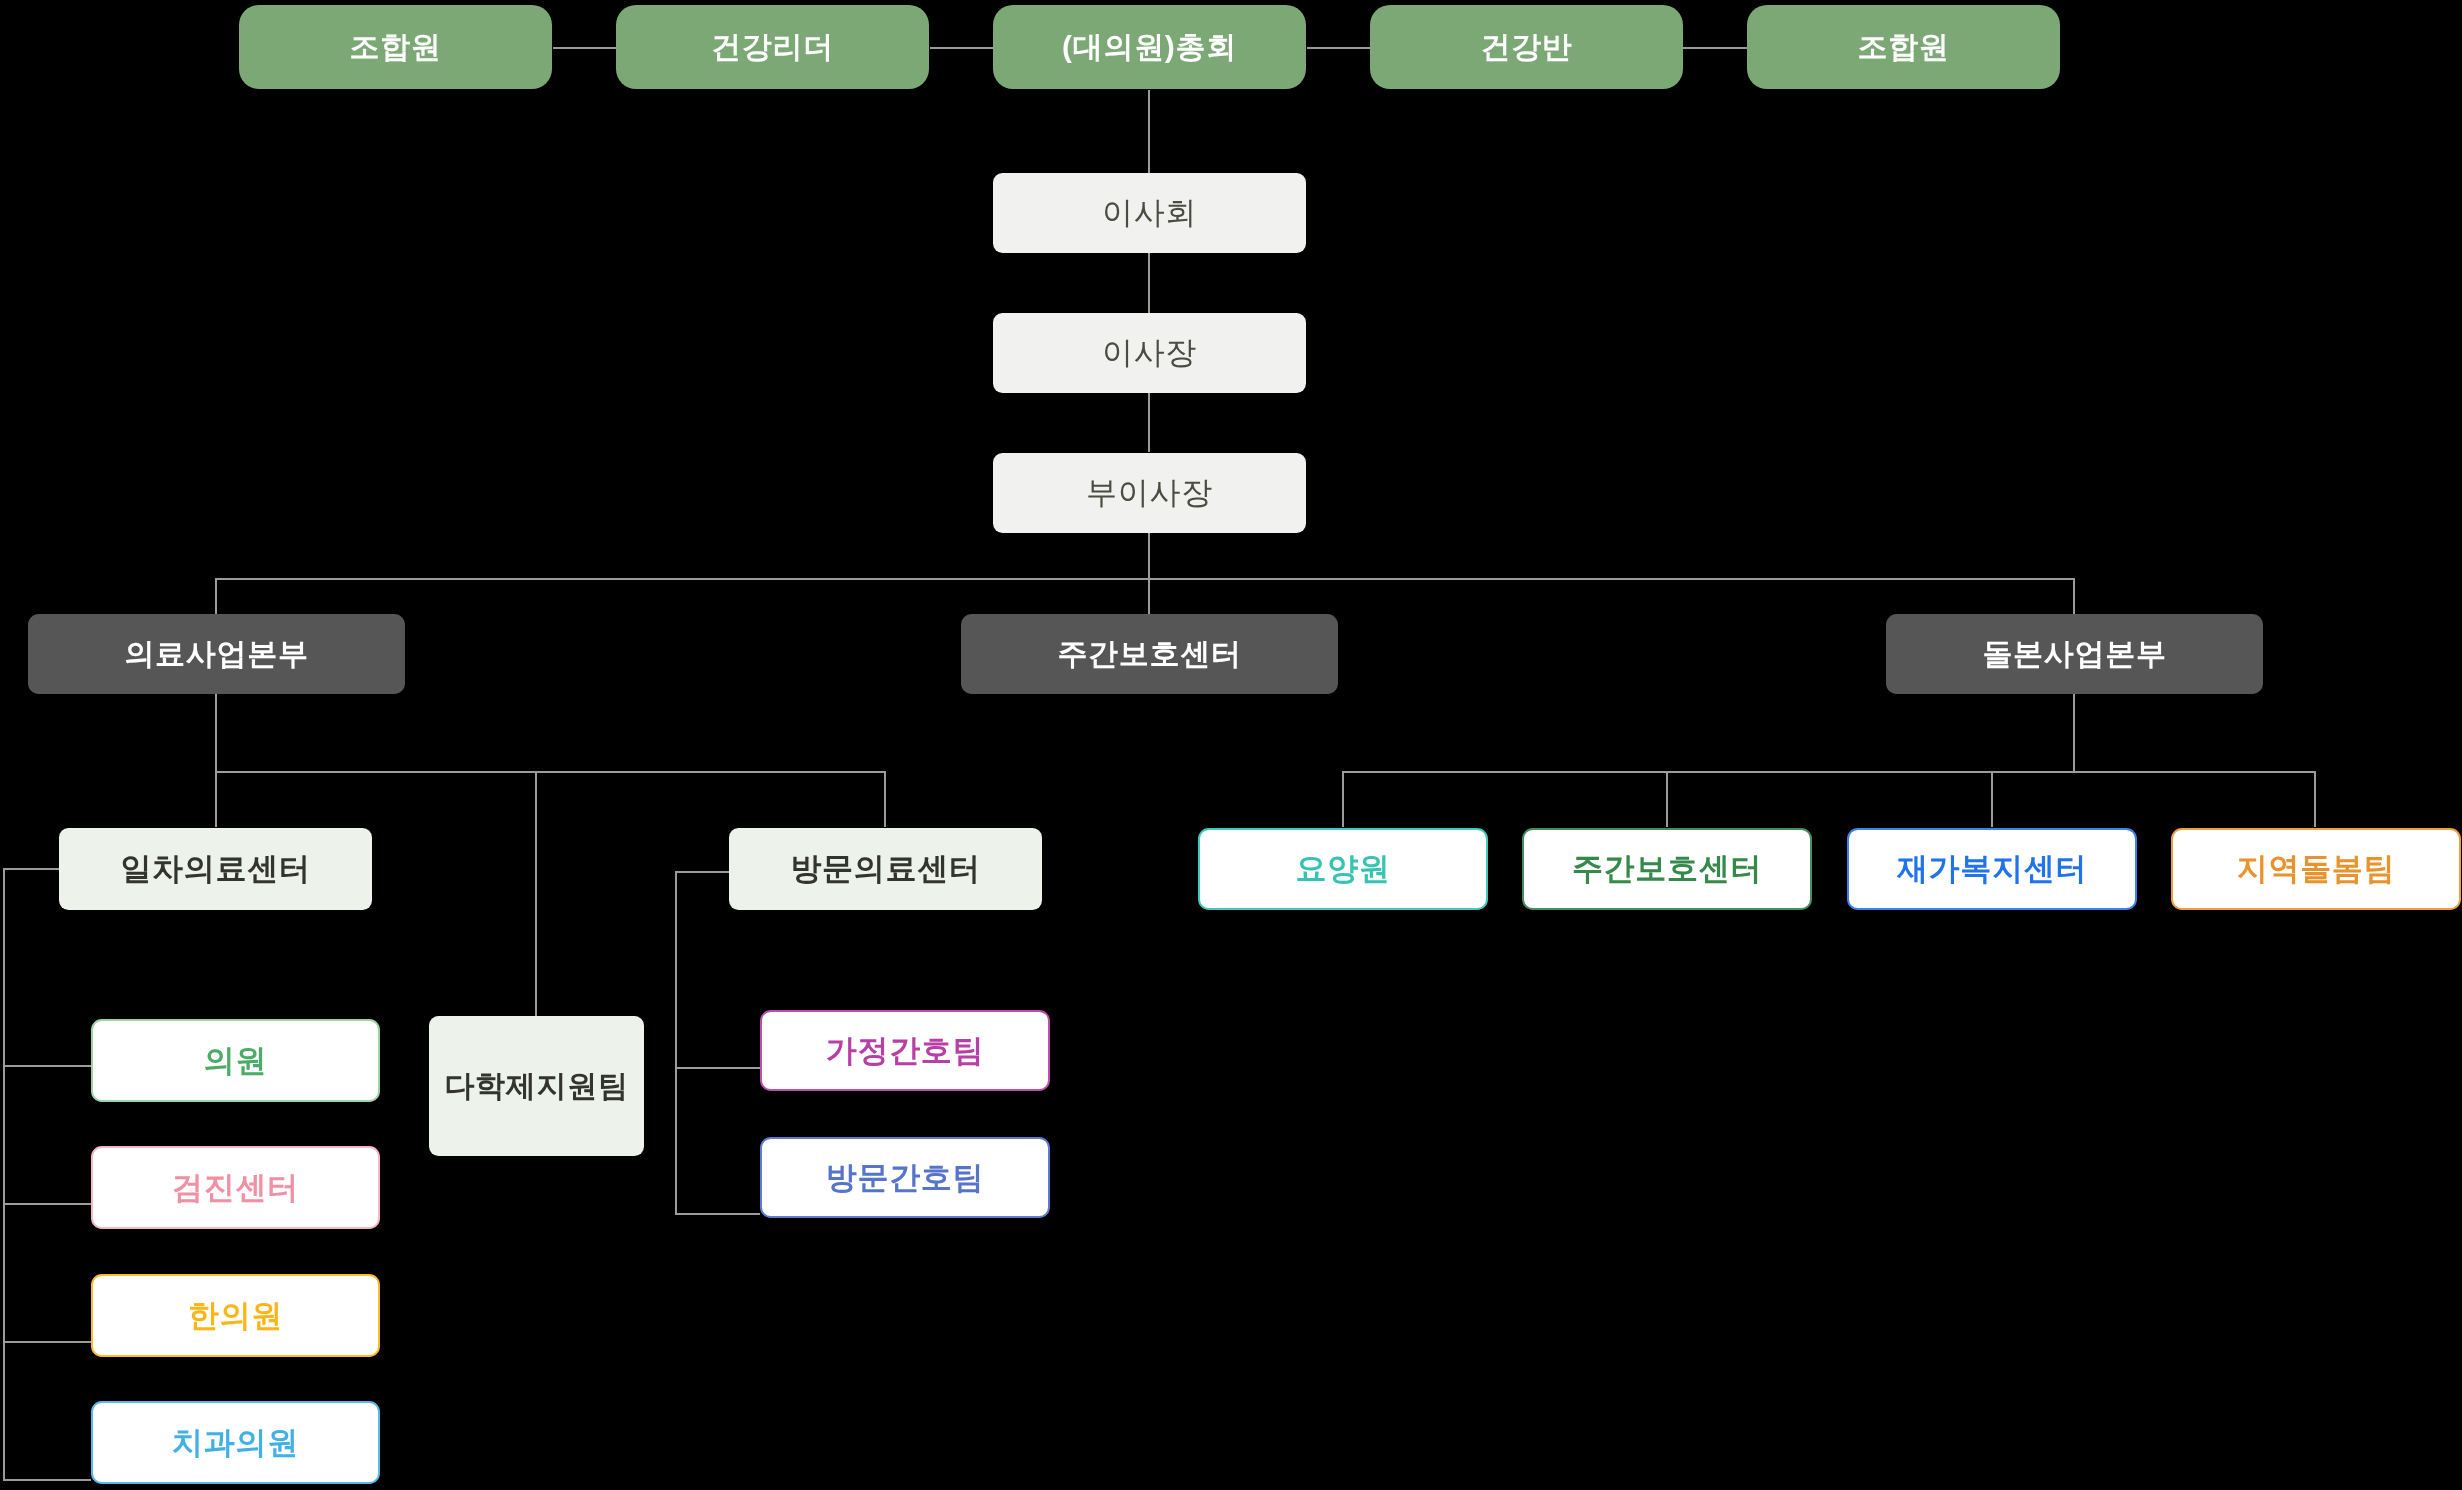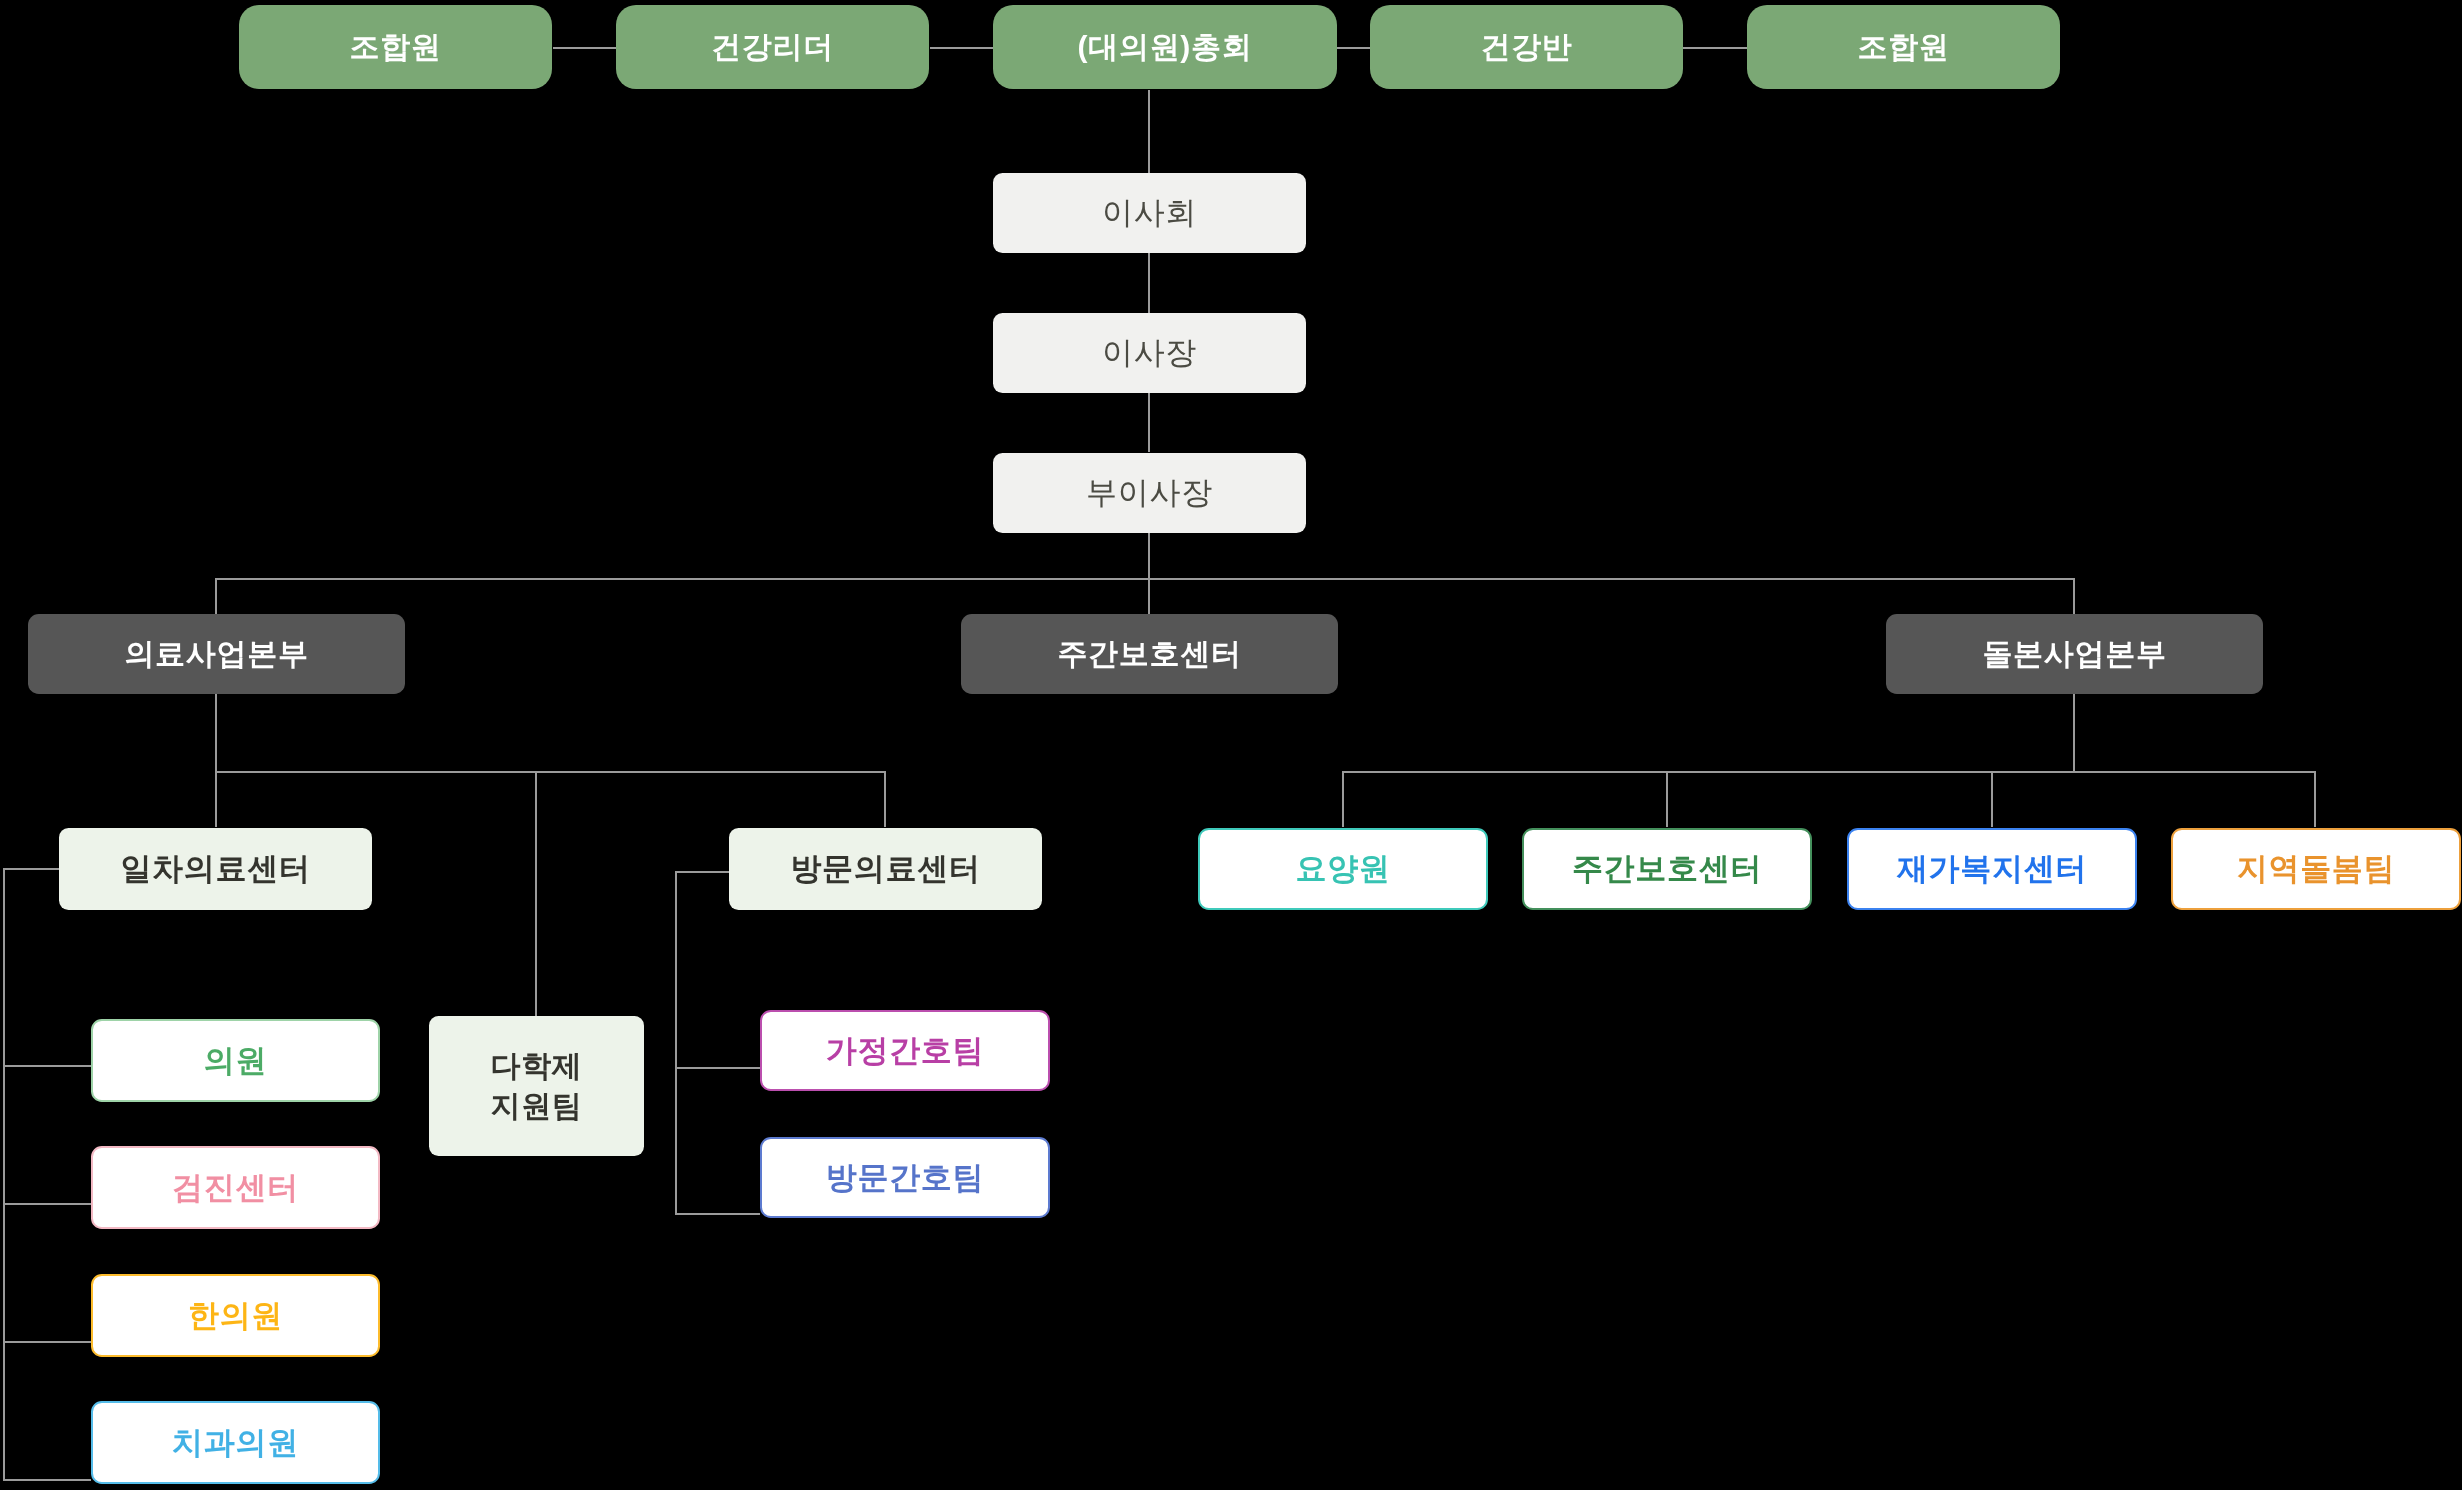--- a/index.html
+++ b/index.html
@@ -59,21 +59,21 @@
     font-size: 31px;
     font-weight: 600;
   }
   .support-box {
     background: var(--center-box-fill, #edf3ea);
     color: var(--center-box-text, #34342e);
     border-radius: 9.5px;
     font-size: 30px;
     font-weight: 600;
     line-height: 1.35;
-    flex-direction: column;
+    flex-direction: row;
   }
   .unit-box {
     background: #ffffff;
     border: 2.7px solid #cccccc;
     border-radius: 10.8px;
     font-size: 31px;
     font-weight: 700;
   }
 </style>
 </head>
@@ -121,21 +121,21 @@
     <div class="hline" style="left:675px;top:1067px;width:85px"></div>
     <div class="hline" style="left:675px;top:1213px;width:85px"></div>
   </div>
 
   <div class="node member-box" style="left:239px;top:5.4px;width:313px;height:84px">
       <span>조합원</span>
     </div>
   <div class="node member-box" style="left:616px;top:5.4px;width:313px;height:84px">
       <span>건강리더</span>
     </div>
-  <div class="node member-box" style="left:993px;top:5.4px;width:344px;height:84px">
+  <div class="node member-box" style="left:993px;top:5.4px;width:313px;height:84px">
       <span>(대의원)총회</span>
     </div>
   <div class="node member-box" style="left:1370px;top:5.4px;width:313px;height:84px">
       <span>건강반</span>
     </div>
   <div class="node member-box" style="left:1747px;top:5.4px;width:313px;height:84px">
       <span>조합원</span>
     </div>
 
   <div class="node governance-box" style="left:993px;top:173px;width:313px;height:80px">

